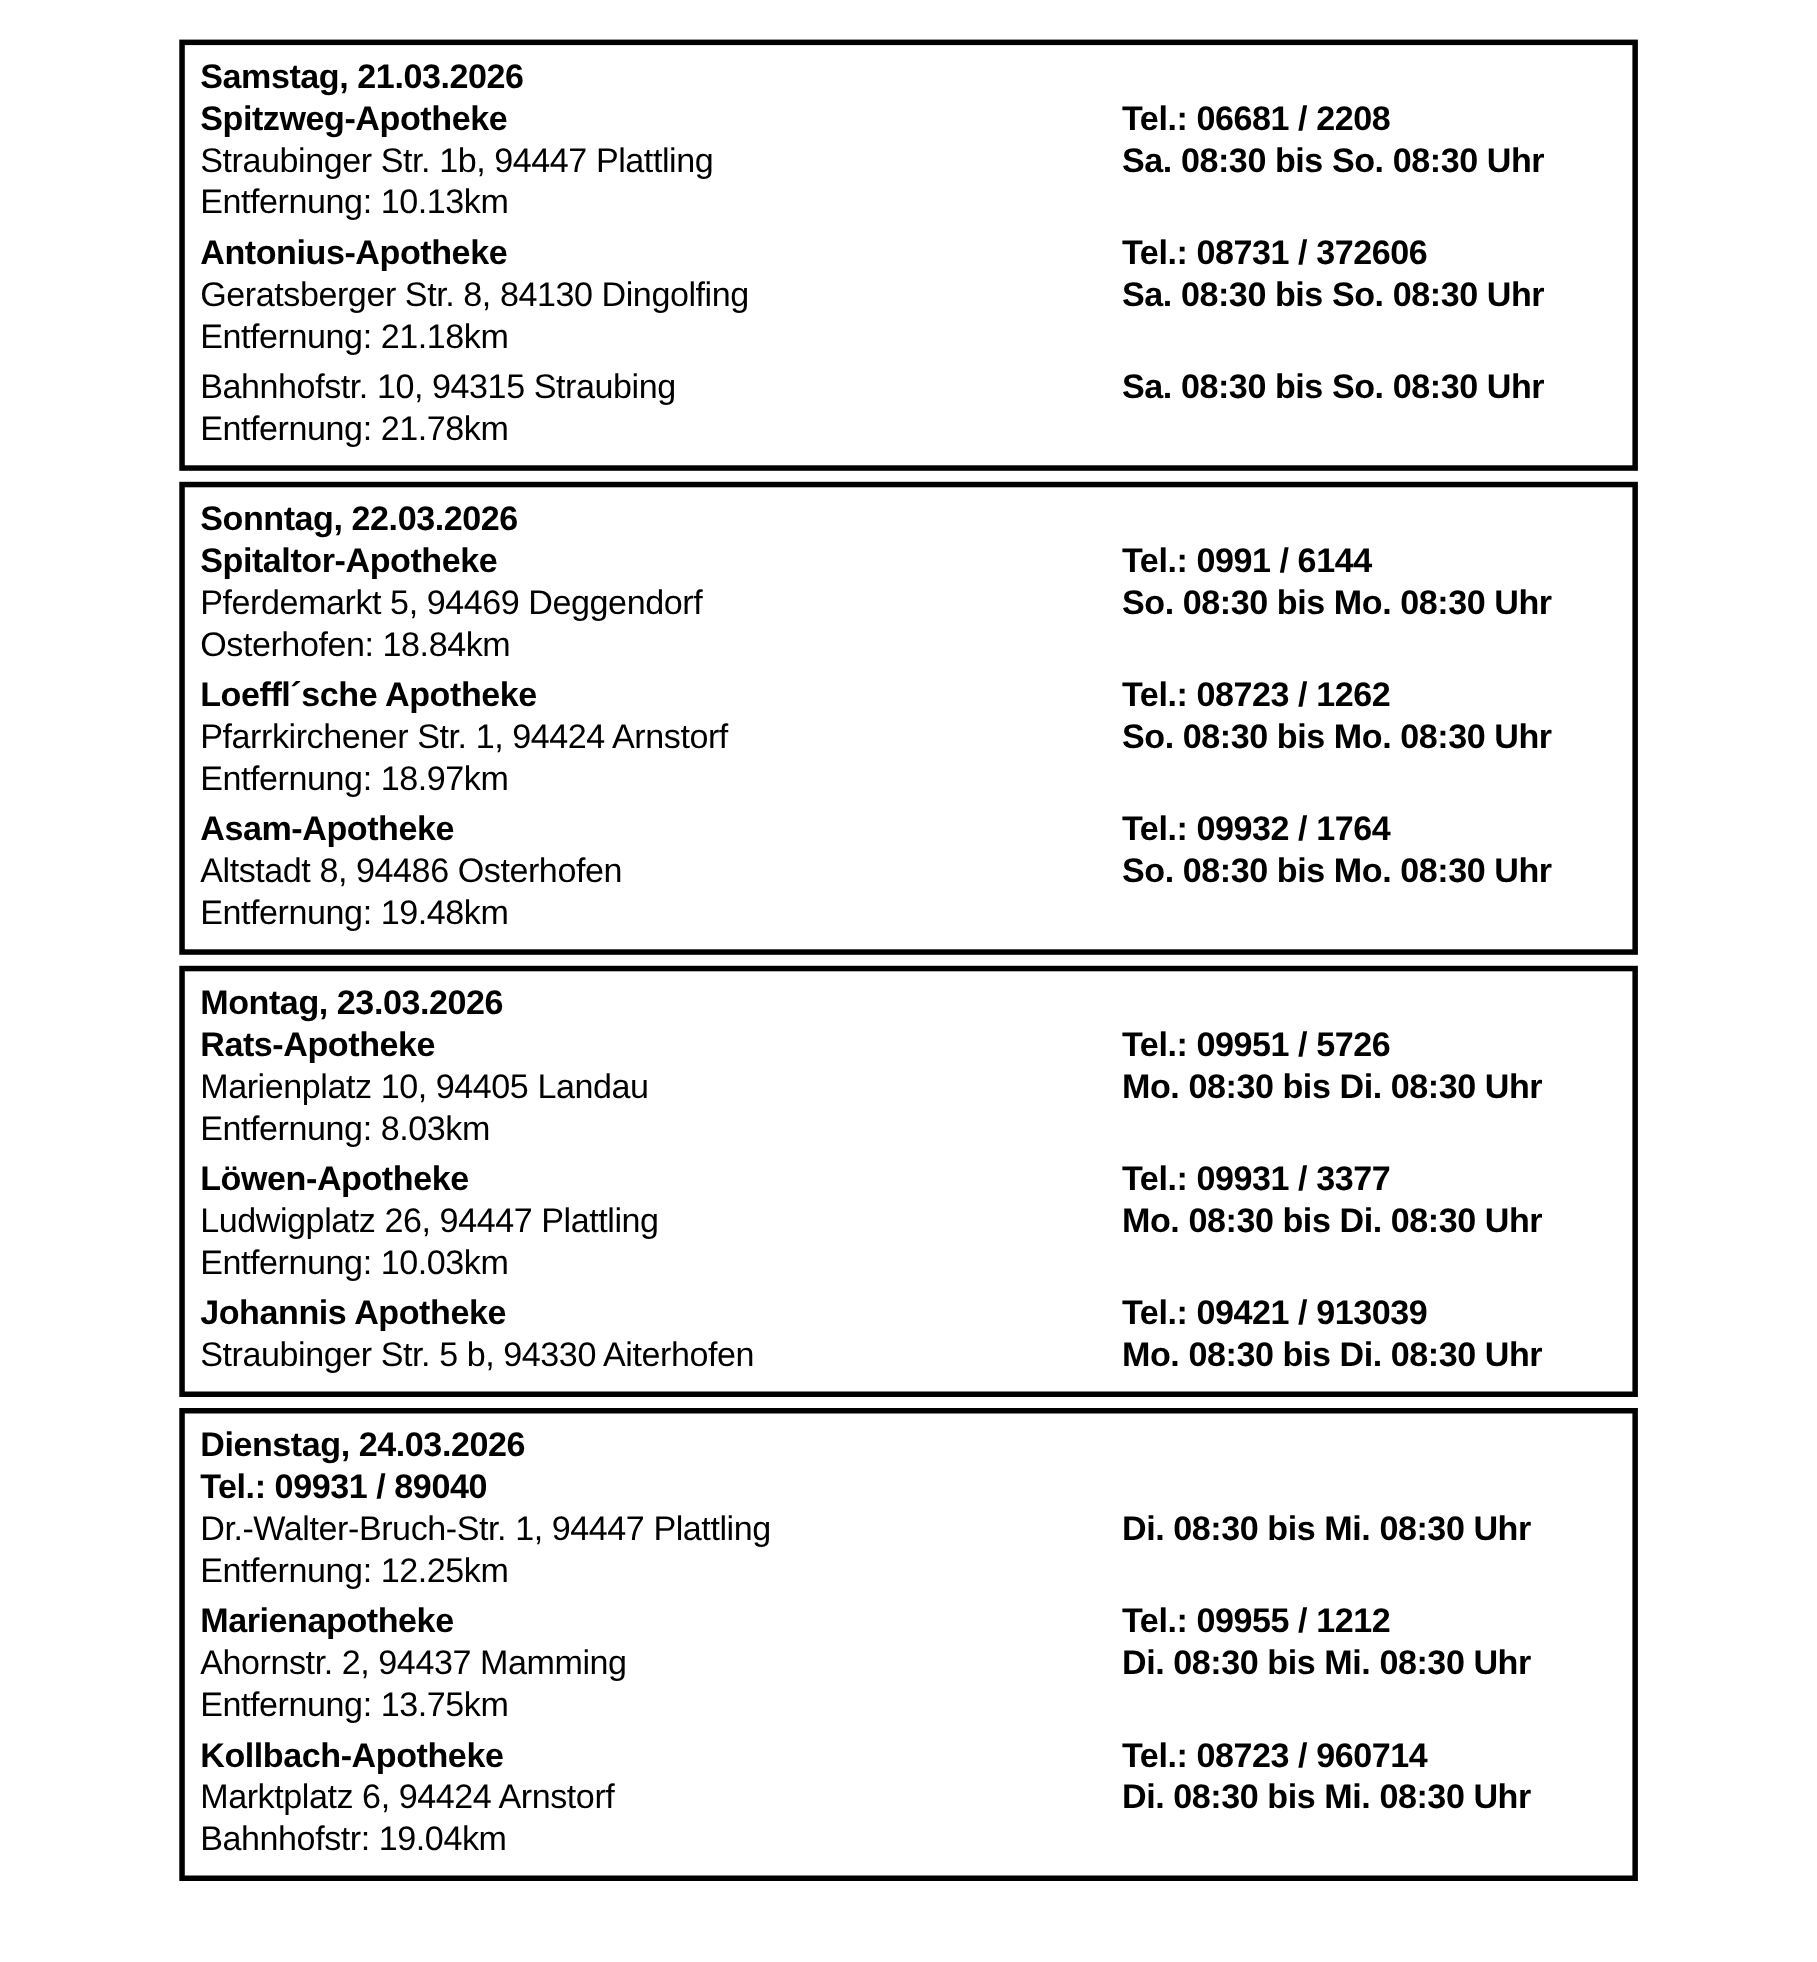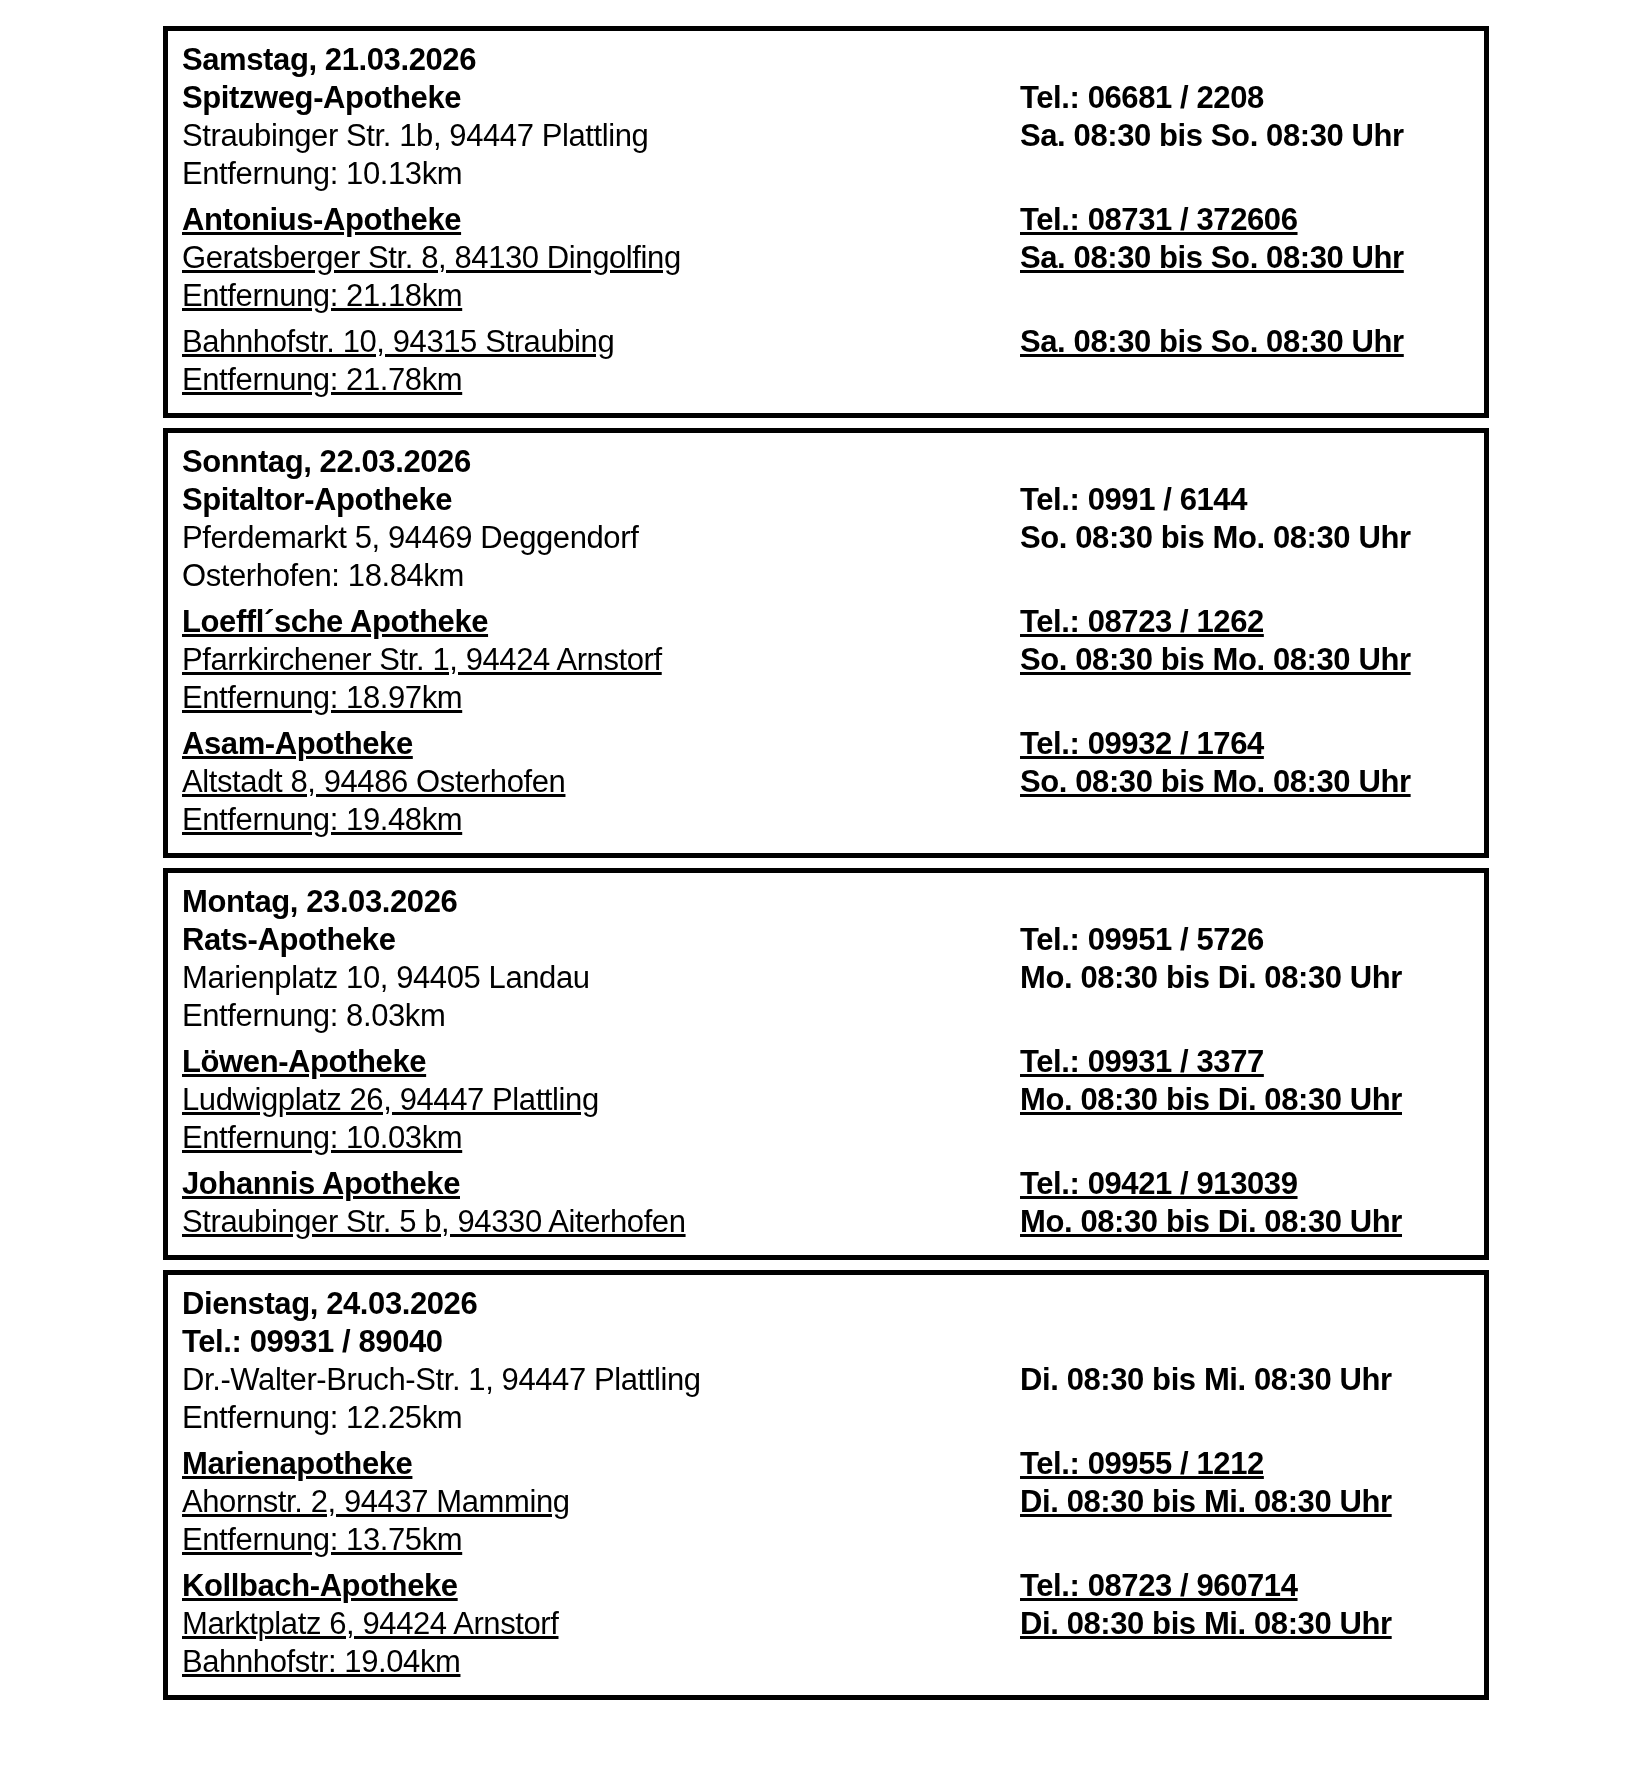--- a/index.html
+++ b/index.html
@@ -9,21 +9,21 @@
   body {
     width: 1652px;
     height: 1784px;
     background: #ffffff;
     color: #000000;
     font-family: "Liberation Sans", sans-serif;
     font-size: 31px;
     overflow: hidden;
   }
   .list {
-    margin: 26px 163px 0 163px;
+    margin: 36px 163px 0 163px;
   }
   .day-box {
     border: 5px solid #000000;
     padding: 10px 14px 14px 14px;
     margin-bottom: 10px;
     box-sizing: border-box;
   }
   .line {
     display: flex;
     line-height: 38px;
@@ -35,21 +35,20 @@
     min-width: 0;
   }
   .col-r {
     flex: 0 0 450px;
   }
   .b {
     font-weight: bold;
   }
   .entry + .entry {
     margin-top: 8px;
-    text-decoration: underline;
   }
 </style>
 </head>
 <body>
 
 <div class="list">
 
   <div class="day-box">
     <div class="line">
         <div class="col-l b">Samstag, 21.03.2026</div>

